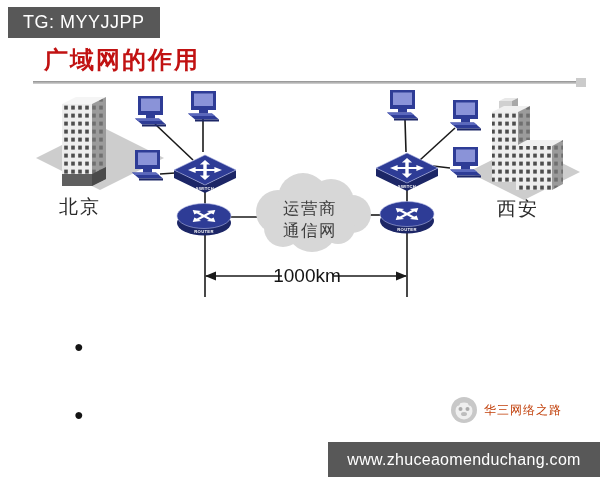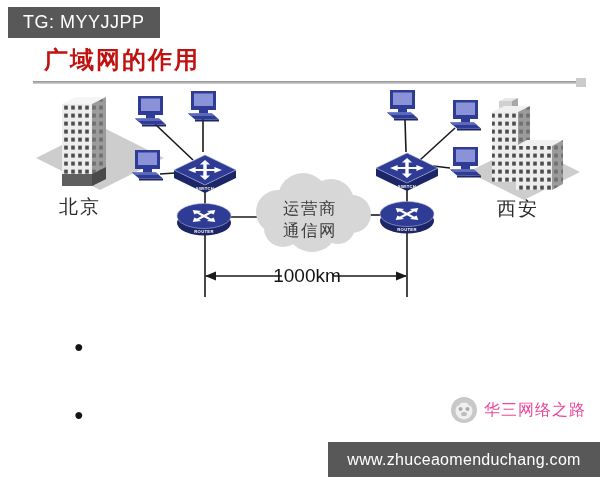--- a/index.html
+++ b/index.html
@@ -38,21 +38,21 @@
     color:#141414;font-size:21px;font-weight:bold;
   }
   .bullet .dot{font-size:16px;margin:3px 12px 0 0;line-height:21px;}
   .bullet-1{top:333px;}
   .bullet-2{top:401px;}
   
   .watermark{
     position:absolute;left:449px;top:395px;display:flex;align-items:center;
   }
   .watermark .wm-text{
-    color:#ec4899;font-size:16px;letter-spacing:1px;margin-left:5px;font-weight:500;
+    color:#c2410c;font-size:12px;letter-spacing:1px;margin-left:5px;font-weight:500;
   }
   
   .footer{
     position:absolute;left:328px;top:442px;width:272px;height:35px;
     background:#585858;color:#ffffff;font-size:16px;
     display:flex;align-items:center;justify-content:center;letter-spacing:0.3px;
   }
 </style>
 </head>
 <body>

